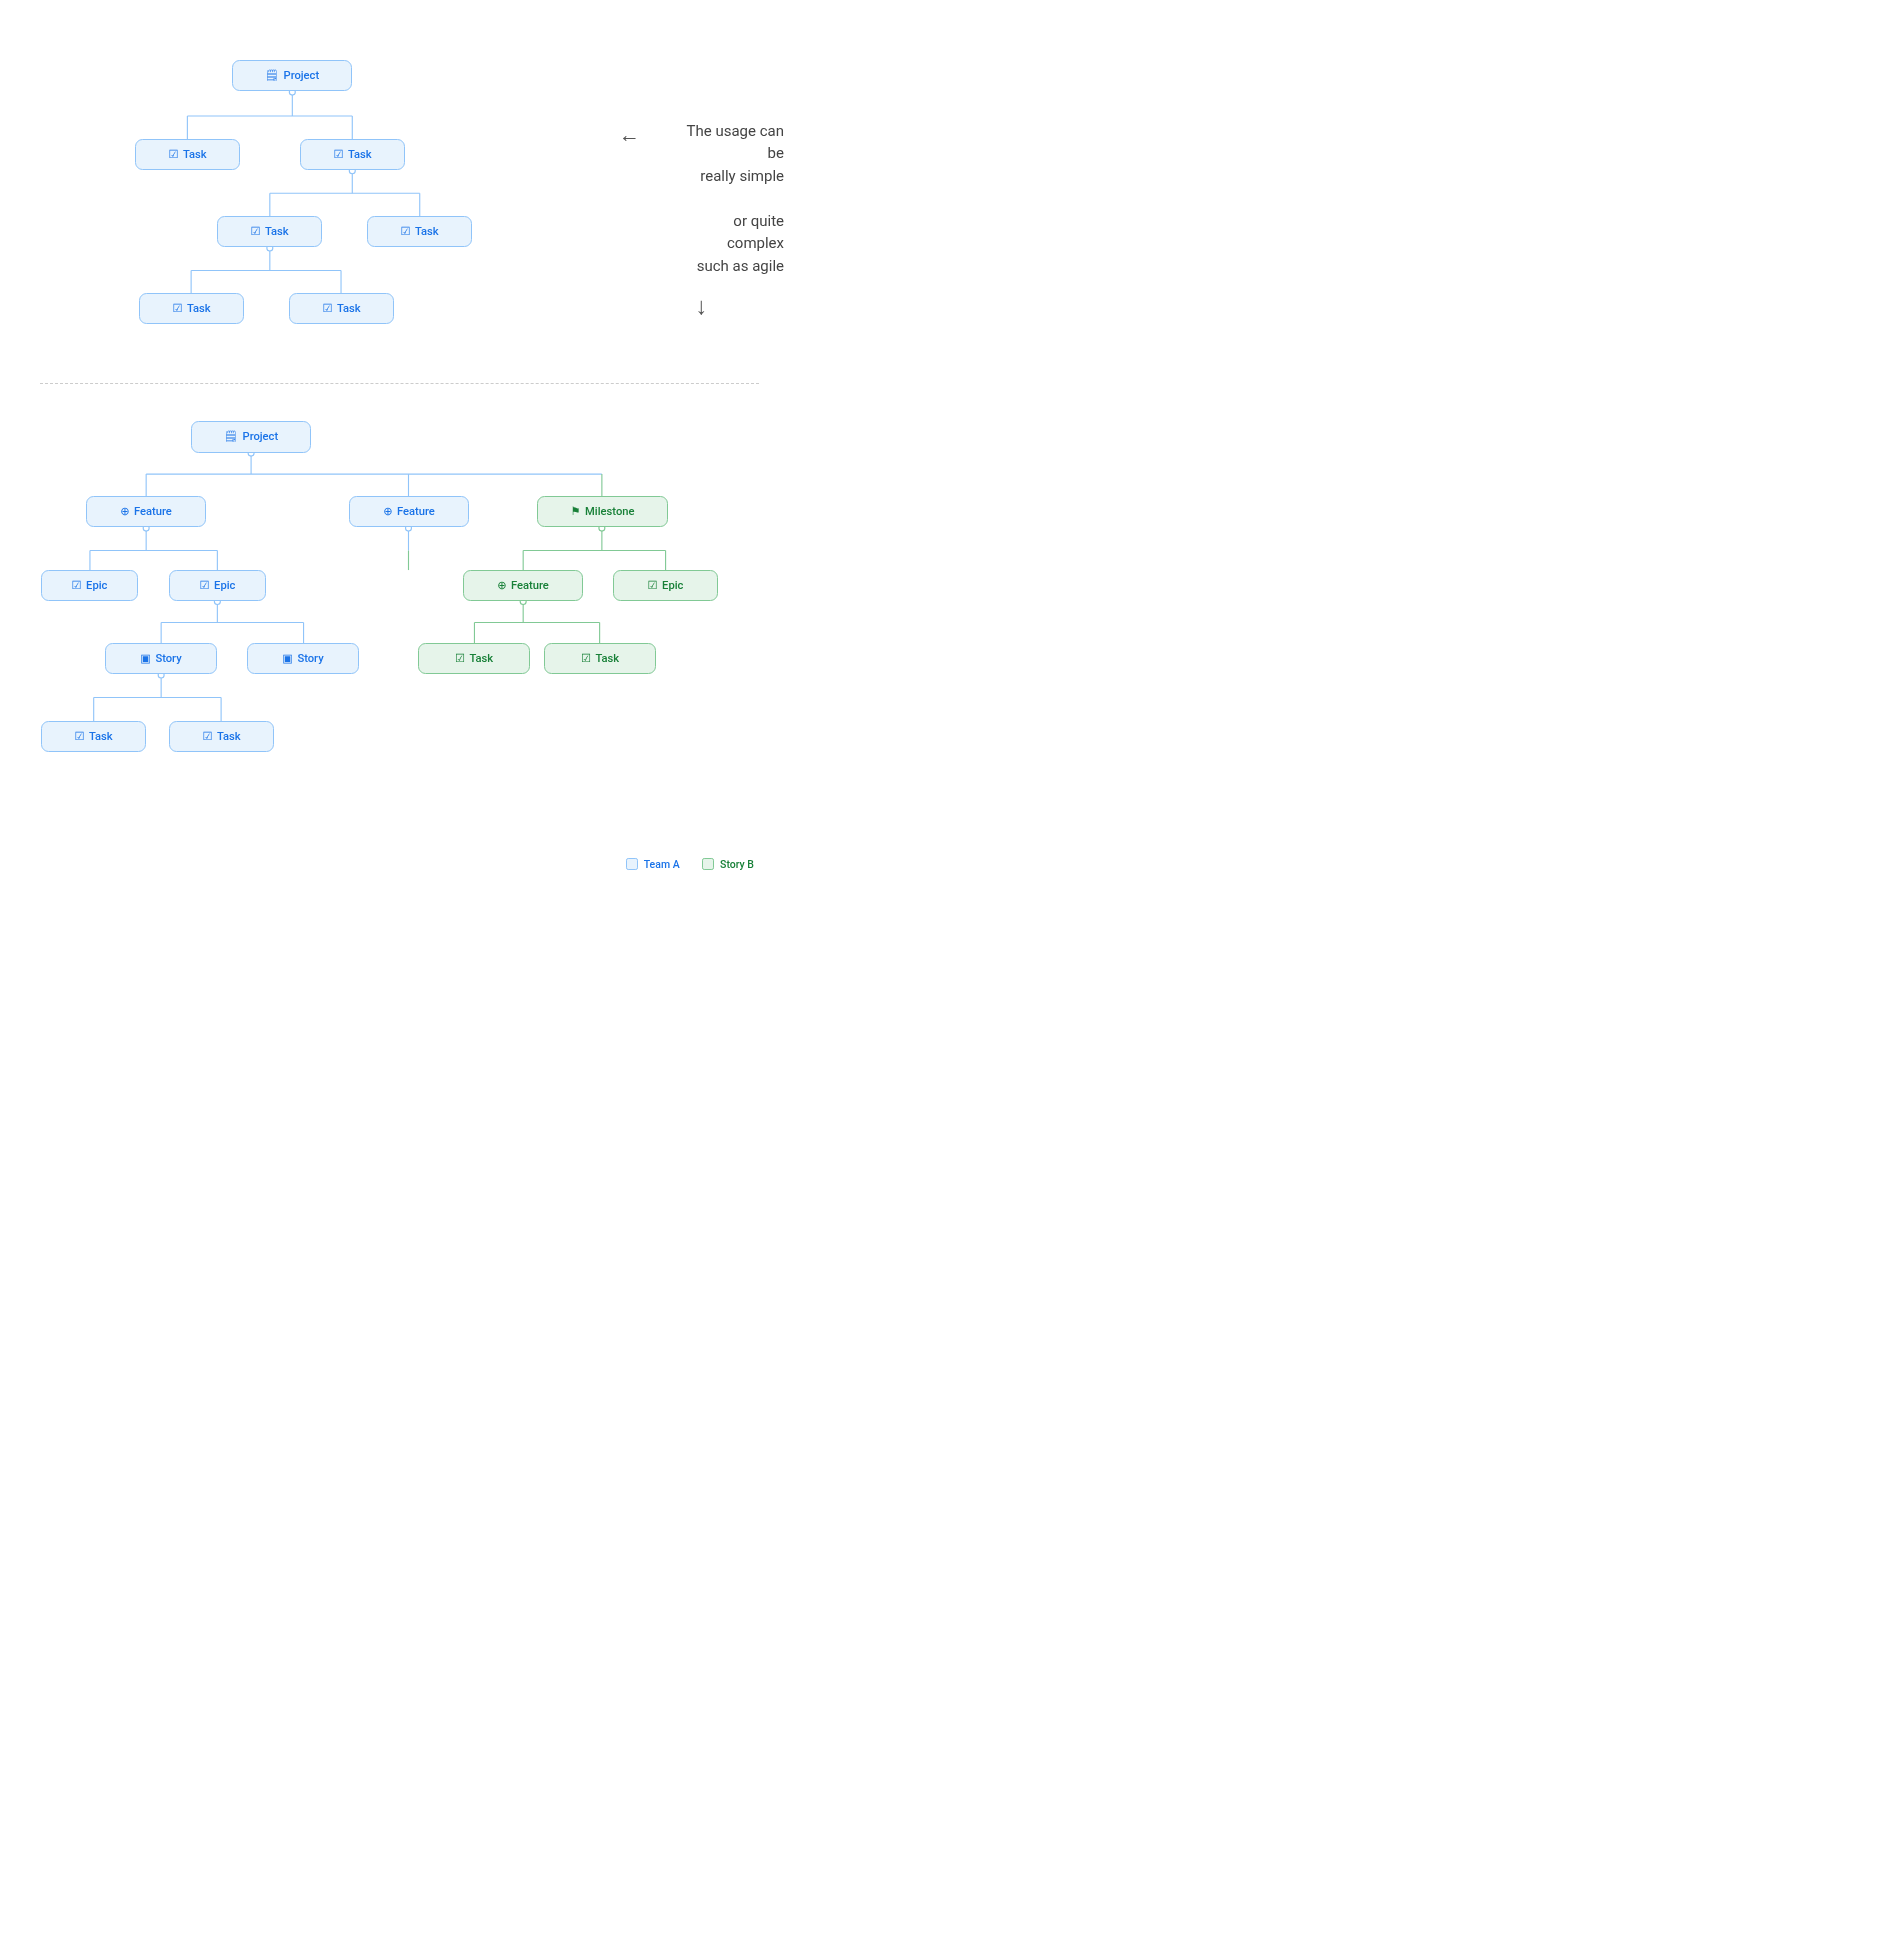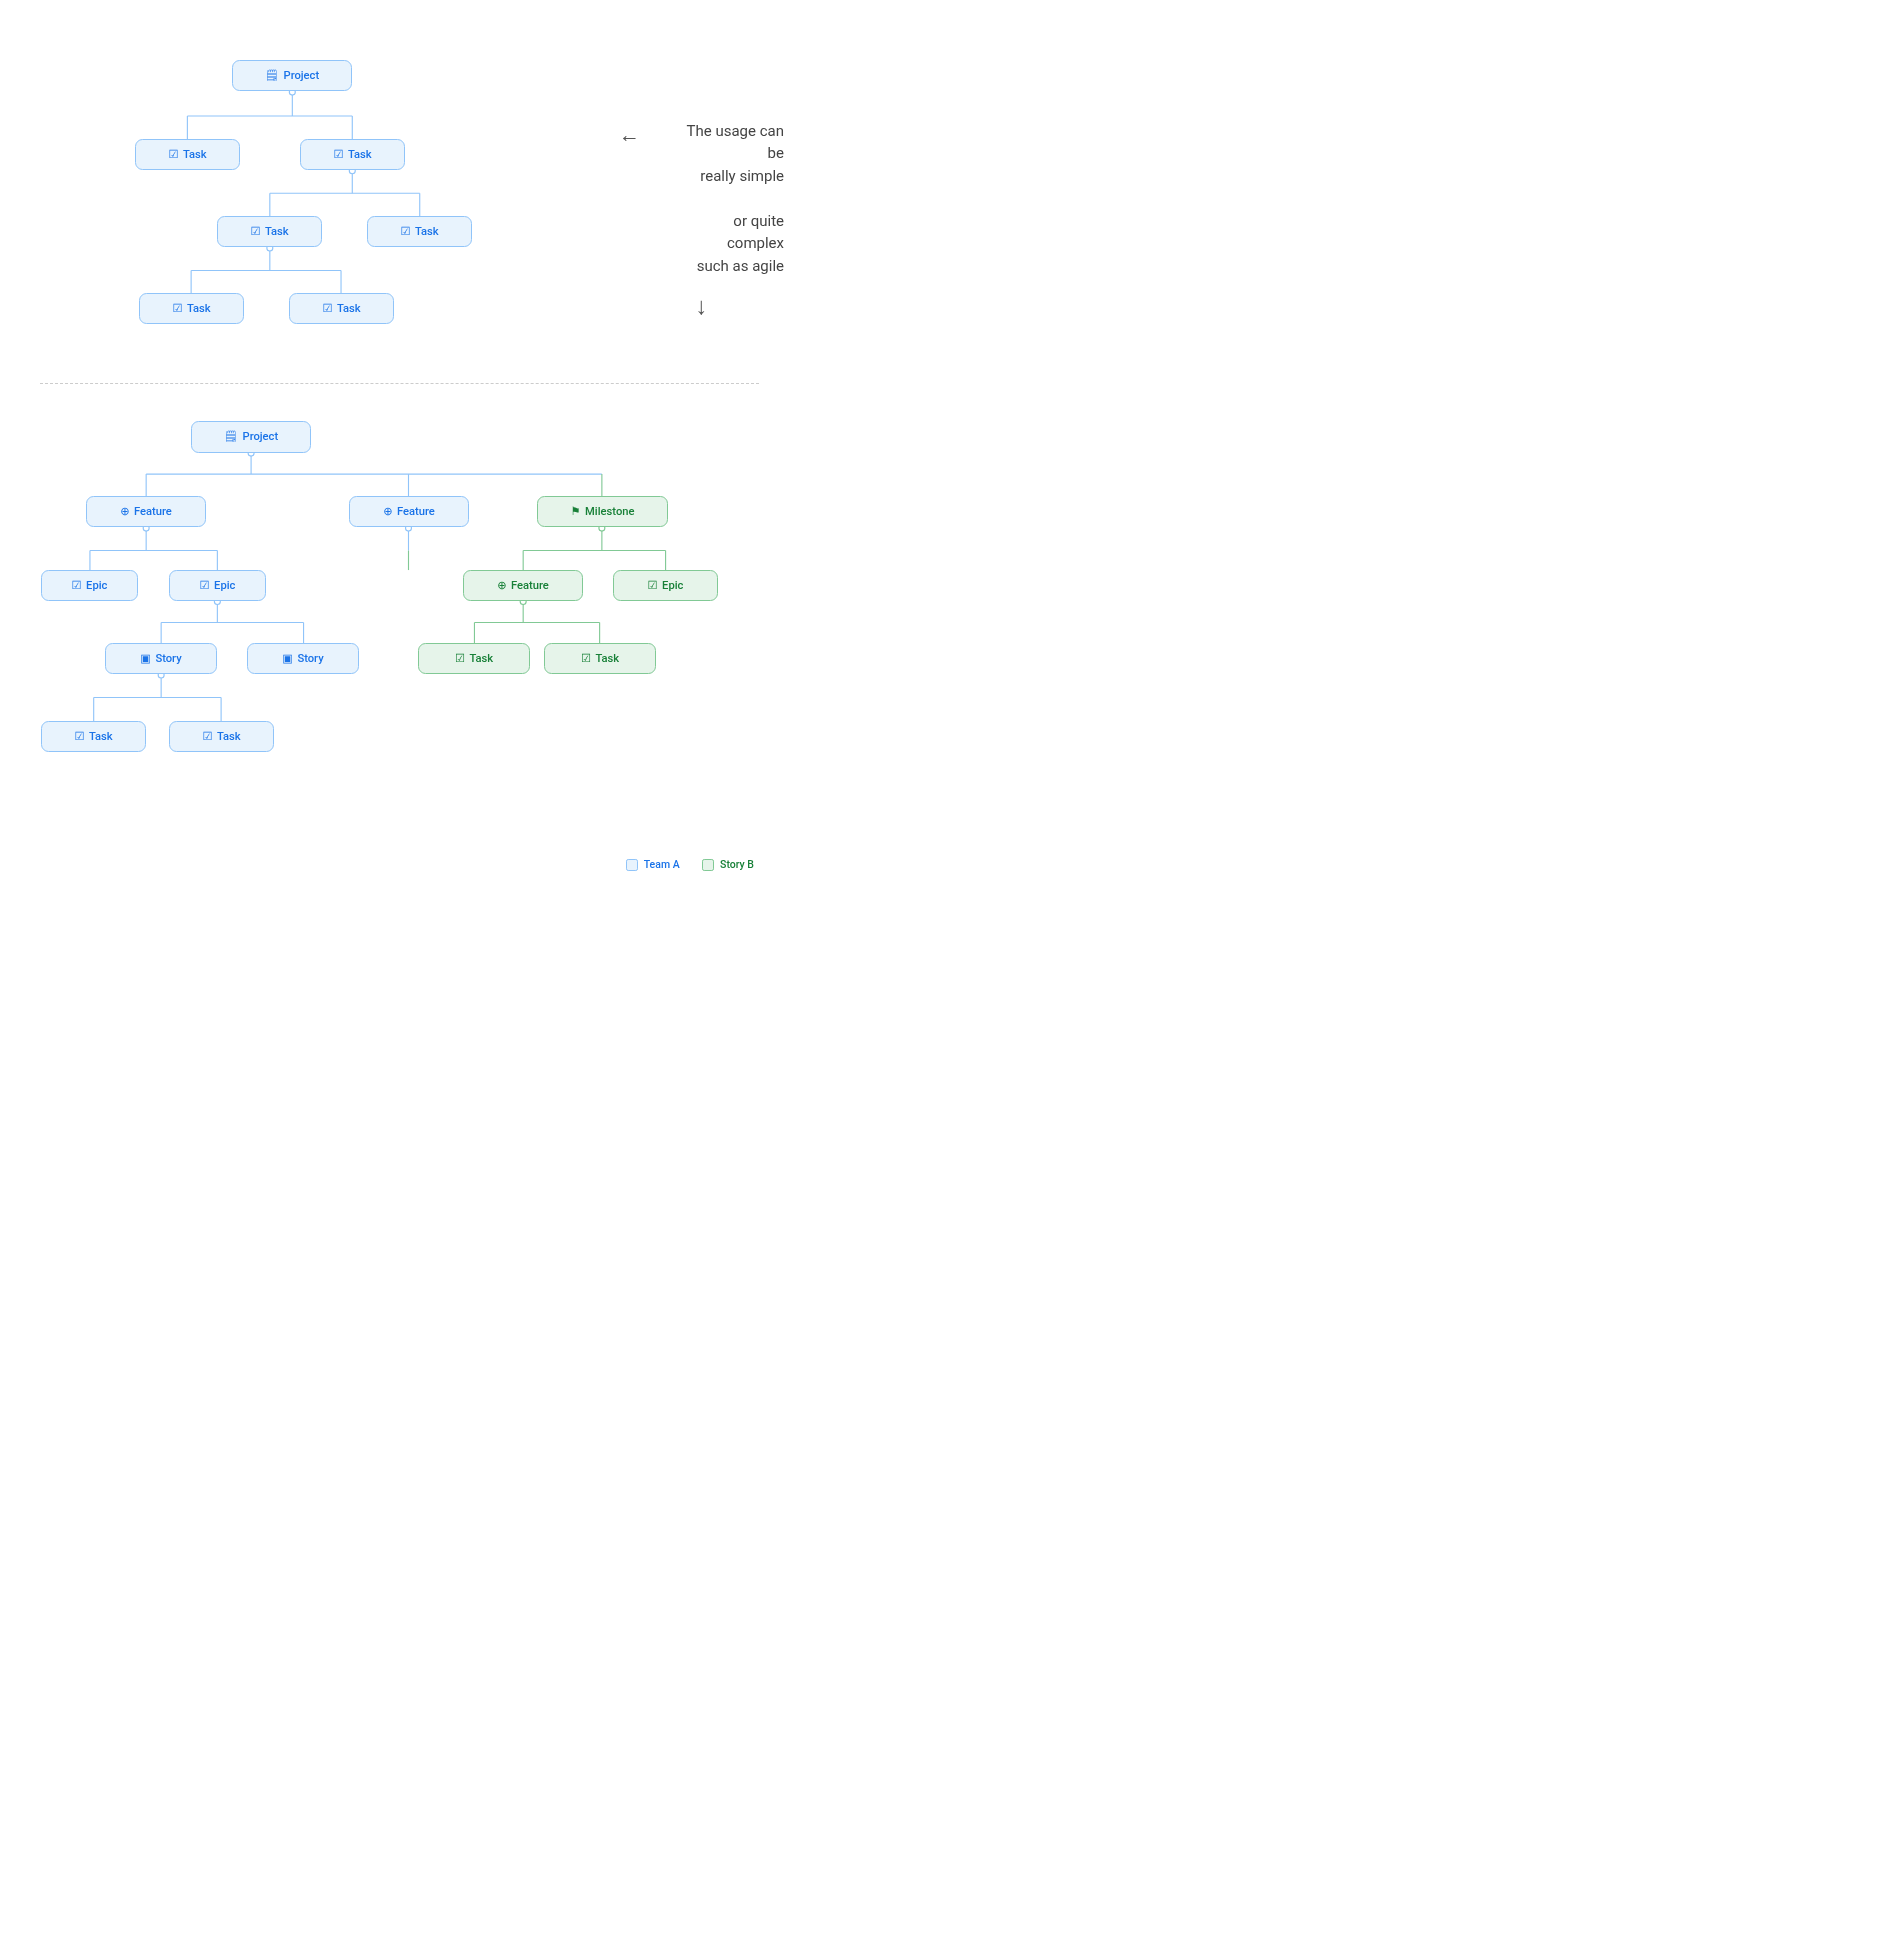--- a/index.html
+++ b/index.html
@@ -100,21 +100,21 @@
     .legend {
       position: absolute;
       bottom: 22.5px;
       right: 45px;
       display: flex;
       gap: 22.5px;
       align-items: center;
     }
     .legend-item {
       display: flex;
-      align-items: flex-end;
+      align-items: flex-start;
       gap: 6px;
       font-size: 10.5px;
     }
     .legend-dot-blue {
       width: 12px; height: 12px;
       border-radius: 2.2px;
       border: 1.1px solid #90c4f9;
       background: #e8f3fd;
     }
     .legend-dot-green {

